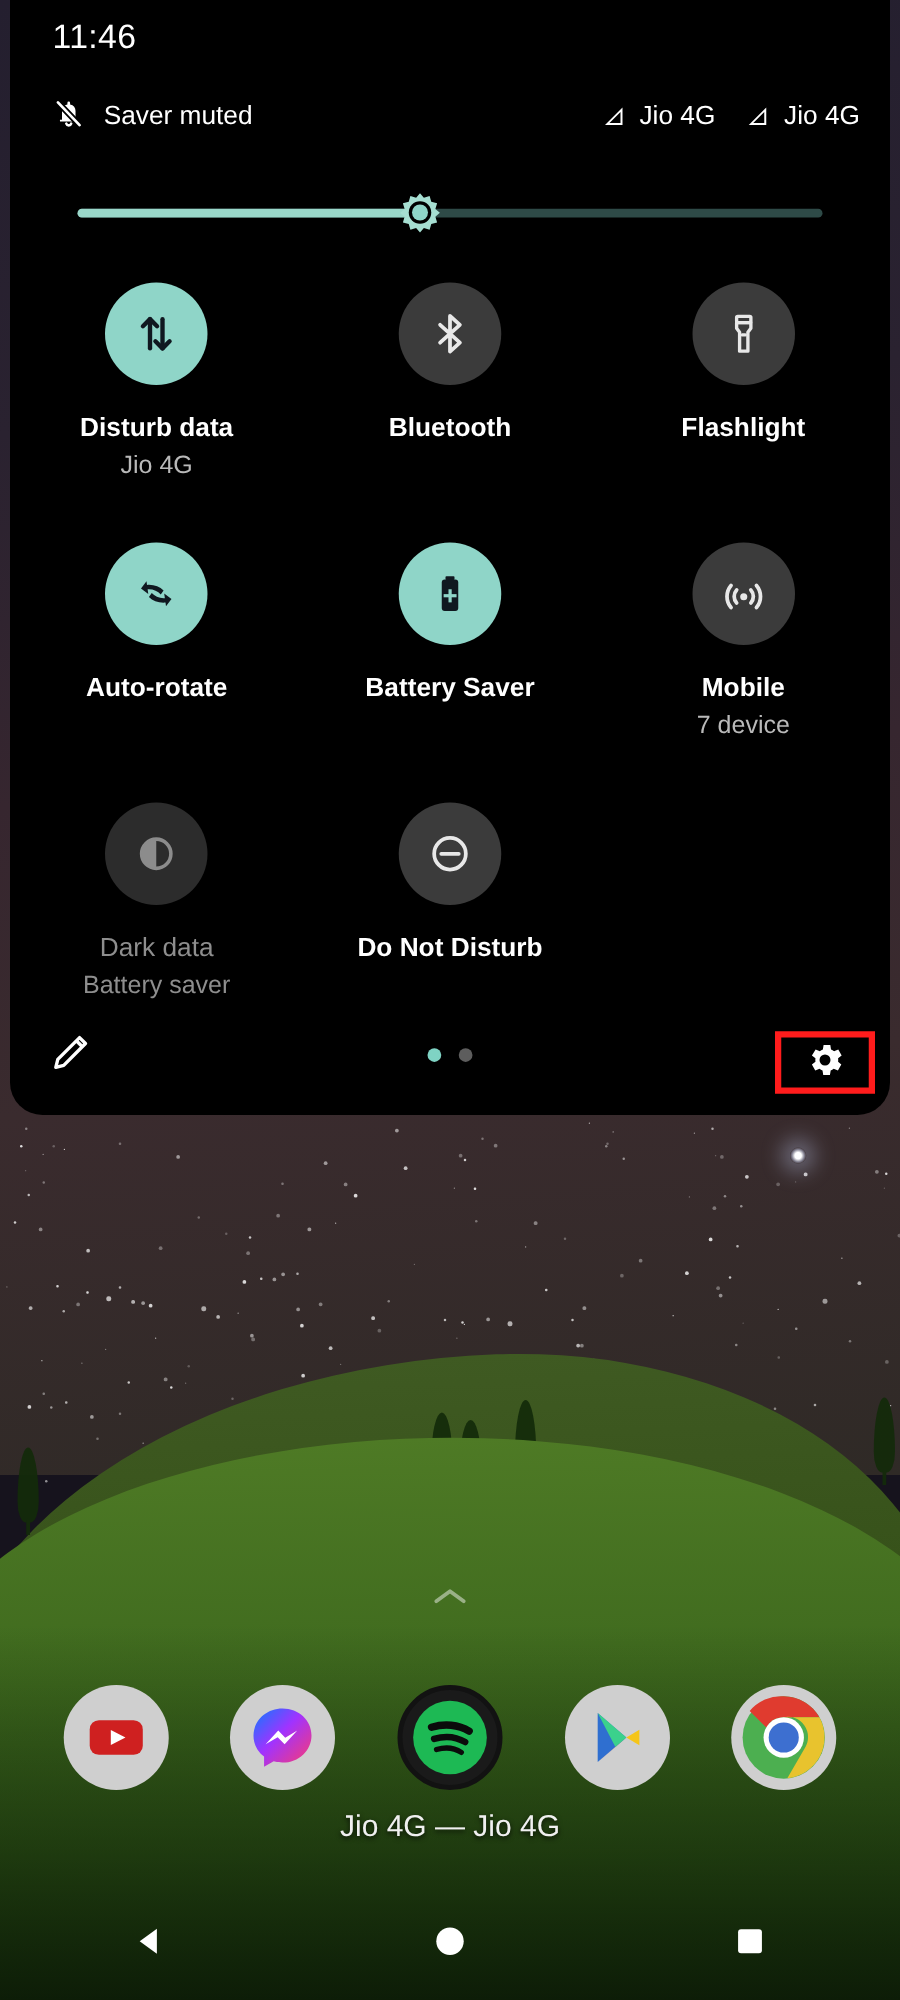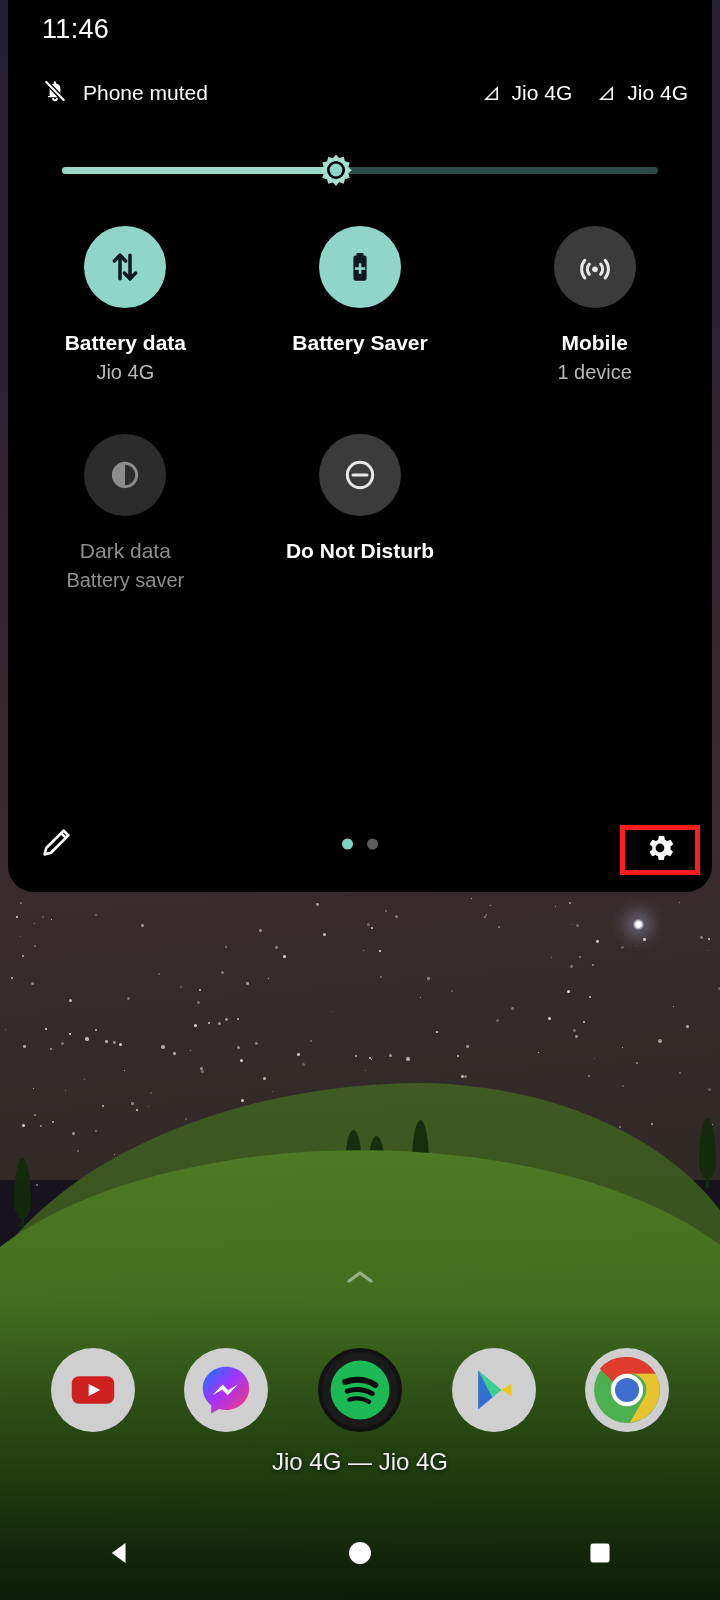--- a/index.html
+++ b/index.html
@@ -293,21 +293,21 @@
   <div class="statusrow">
     <div class="st-left">
       <span>
         <svg width="26" height="26" viewBox="0 0 24 24" fill="none" stroke="#fff" stroke-width="1.9" stroke-linecap="round">
           <path d="M17 16.5V10a5 5 0 0 0-4-4.9V4a1 1 0 0 0-2 0v1.1A5 5 0 0 0 7 10v6.5H5.5v1.2h13v-1.2H17z" fill="#fff" stroke="none"></path>
           <path d="M10.2 19.3a1.9 1.9 0 0 0 3.6 0" stroke="#fff" fill="none"></path>
           <line x1="4" y1="3.6" x2="20" y2="20.4" stroke="#000" stroke-width="4.6"></line>
           <line x1="4" y1="3.6" x2="20" y2="20.4" stroke="#fff" stroke-width="2"></line>
         </svg>
       </span>
-      <span class="st-txt">Phone muted</span>
+      <span class="st-txt">Saver muted</span>
     </div>
     <div class="st-right">
       <span class="sig">
         <svg width="24" height="24" viewBox="0 0 24 24">
           <path d="M19 5 L19 19 L5 19 Z" fill="#fff"></path>
           <path d="M17.4 8.6 L17.4 17.4 L8.6 17.4 Z" fill="#000"></path>
         </svg>
         <span class="sig-lbl">Jio 4G</span>
       </span>
       <span class="sig">
@@ -338,26 +338,53 @@
 
     <div class="tile">
       <div class="tile-ico on">
         <svg width="40" height="40" viewBox="0 0 24 24" stroke="#101820" stroke-width="2.1" fill="none" stroke-linecap="round" stroke-linejoin="round">
           <path d="M9 19V5"></path>
             <path d="M5.6 8.4 9 5l3.4 3.4"></path>
           <path d="M15 5v14"></path>
             <path d="M11.6 15.6 15 19l3.4-3.4"></path>
         </svg>
       </div>
-      <div class="tile-lbl">Battery data</div>
+      <div class="tile-lbl">Disturb data</div>
       <div class="tile-sub">Jio 4G</div>
     </div>
 
-
-
+    <div class="tile">
+      <div class="tile-ico off">
+        <svg width="38" height="38" viewBox="0 0 24 24" fill="none" stroke="#e8e8e8" stroke-width="1.9" stroke-linecap="round" stroke-linejoin="round">
+          <path d="M7 7.5 17 16.5 12 21V3l5 4.5L7 16.5"></path>
+        </svg>
+      </div>
+      <div class="tile-lbl">Bluetooth</div>
+    </div>
+
+    <div class="tile">
+      <div class="tile-ico off">
+        <svg width="38" height="38" viewBox="0 0 24 24" fill="none" stroke="#e8e8e8" stroke-width="1.7" stroke-linejoin="round">
+          <rect x="8.4" y="3.2" width="7.2" height="3.2" rx="0.6"></rect>
+          <path d="M8.4 6.4h7.2v2.8l-1.5 2v9.6h-4.2V11.2l-1.5-2z"></path>
+          <line x1="11.2" y1="12.6" x2="12.8" y2="12.6" stroke-width="1.6" stroke-linecap="round"></line>
+        </svg>
+      </div>
+      <div class="tile-lbl">Flashlight</div>
+    </div>
+
+    <div class="tile">
+      <div class="tile-ico on">
+        <svg width="40" height="40" viewBox="0 0 24 24" fill="#101820">
+          <path d="M8.2 5.4 5.1 8.5l3.1 3.1V9.3c2.6.2 4.7 1.5 5.9 3.3l1.6-1.6c-1.6-2.2-4.3-3.6-7.5-3.8z" transform="rotate(-8 12 12)"></path>
+          <path d="M15.8 18.6l3.1-3.1-3.1-3.1v2.3c-2.6-.2-4.7-1.5-5.9-3.3l-1.6 1.6c1.6 2.2 4.3 3.6 7.5 3.8z" transform="rotate(-8 12 12)"></path>
+        </svg>
+      </div>
+      <div class="tile-lbl">Auto-rotate</div>
+    </div>
 
     <div class="tile">
       <div class="tile-ico on">
         <svg width="36" height="36" viewBox="0 0 24 24" fill="#101820">
           <rect x="9.6" y="2.6" width="4.8" height="2" rx="0.5"></rect>
           <rect x="7.6" y="4.4" width="8.8" height="16.8" rx="1.6"></rect>
           <rect x="11.2" y="9.6" width="1.7" height="7" fill="#8fd5c8"></rect>
           <rect x="8.6" y="12.2" width="6.9" height="1.7" fill="#8fd5c8"></rect>
         </svg>
       </div>
@@ -368,21 +395,21 @@
       <div class="tile-ico off">
         <svg width="40" height="40" viewBox="0 0 24 24" fill="none" stroke="#e8e8e8" stroke-width="1.8" stroke-linecap="round">
           <circle cx="12" cy="13.4" r="1.7" fill="#e8e8e8" stroke="none"></circle>
           <path d="M8.6 16.4a4.6 4.6 0 0 1 0-6.2"></path>
           <path d="M15.4 16.4a4.6 4.6 0 0 0 0-6.2"></path>
           <path d="M5.9 18.6a8.2 8.2 0 0 1 0-10.6"></path>
           <path d="M18.1 18.6a8.2 8.2 0 0 0 0-10.6"></path>
         </svg>
       </div>
       <div class="tile-lbl">Mobile</div>
-      <div class="tile-sub">1 device</div>
+      <div class="tile-sub">7 device</div>
     </div>
 
     <div class="tile">
       <div class="tile-ico dim">
         <svg width="38" height="38" viewBox="0 0 24 24">
           <circle cx="12" cy="12" r="7.4" fill="none" stroke="#8c8c8c" stroke-width="1.8"></circle>
           <path d="M12 4.6a7.4 7.4 0 0 0 0 14.8z" fill="#8c8c8c"></path>
         </svg>
       </div>
       <div class="tile-lbl dimtxt">Dark data</div>

